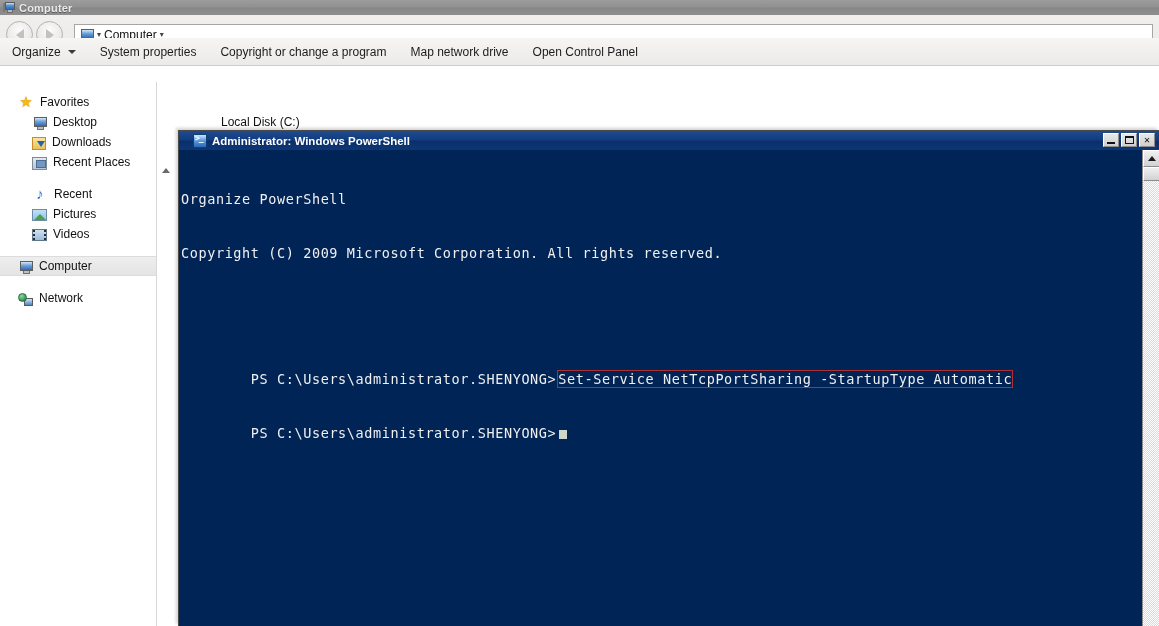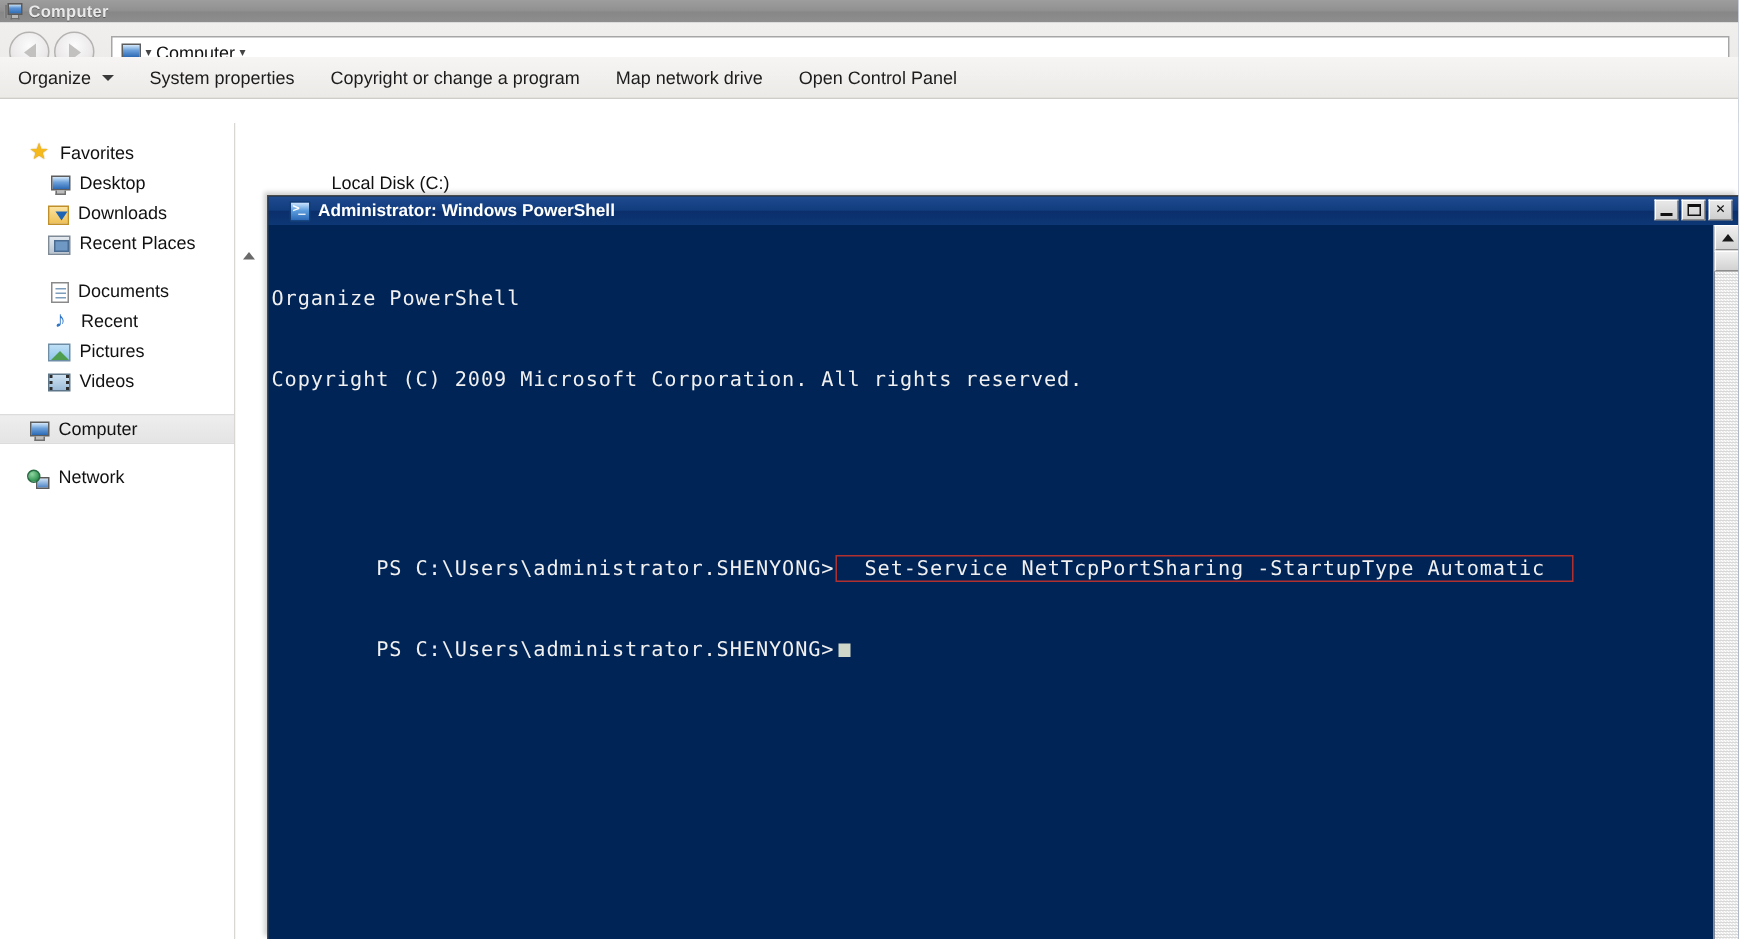--- a/index.html
+++ b/index.html
@@ -444,21 +444,21 @@
     font-family: "DejaVu Sans Mono", monospace;
     font-size: 13.5px;
     line-height: 18px;
     color: #f0f0f0;
     white-space: pre;
     letter-spacing: 0.6px;
   }
   .console-line { height: 18px; white-space: pre; }
   .cmd-highlight {
     border: 1px solid #b03030;
-    padding: 0 18px;
+    padding: 0 0;
     margin-left: 1px;
   }
   .cursor-block {
     display: inline-block;
     width: 8px; height: 9px;
     background: #cfd8c8;
     vertical-align: -1px;
     margin-left: 3px;
   }
   .console-scroll {
@@ -563,24 +563,20 @@
         <span class="ico ico-dl"></span>
         <span>Downloads</span>
       </div>
       <div class="nav-row child">
         <span class="ico ico-recent"></span>
         <span>Recent Places</span>
       </div>
 
       <div class="nav-spacer"></div>
 
-      <div class="nav-row child">
-        <span class="ico ico-doc"></span>
-        <span>Documents</span>
-      </div>
       <div class="nav-row child">
         <span class="ico ico-music">♪</span>
         <span>Recent</span>
       </div>
       <div class="nav-row child">
         <span class="ico ico-pic"></span>
         <span>Pictures</span>
       </div>
       <div class="nav-row child">
         <span class="ico ico-video"></span>

